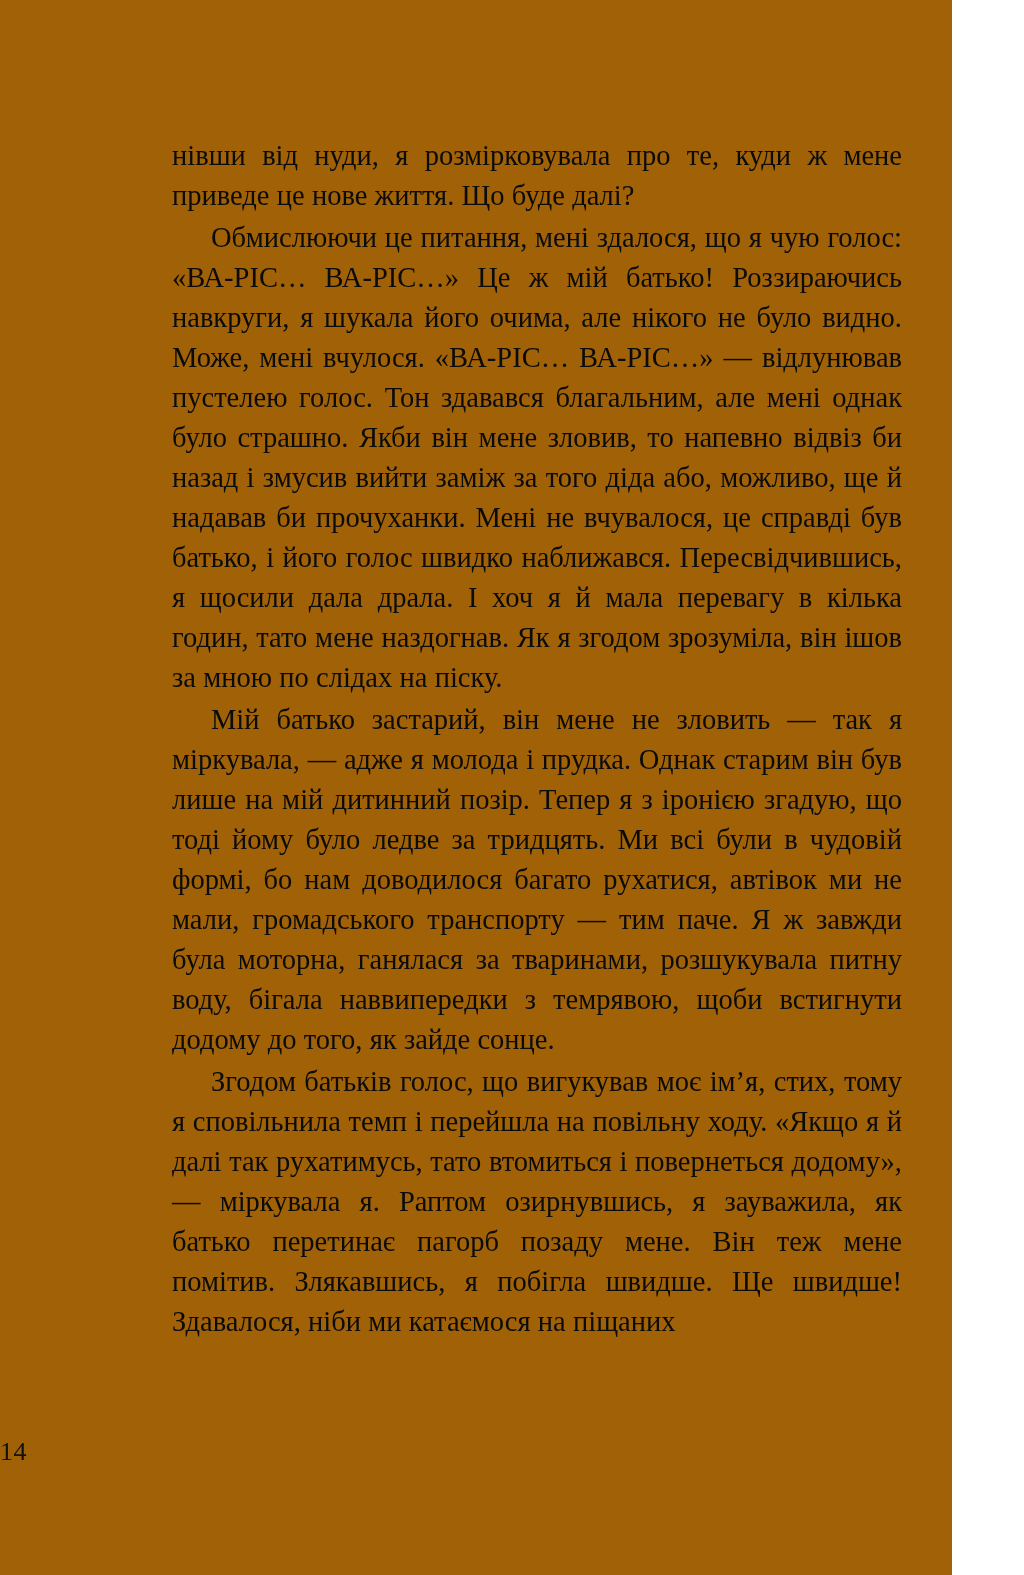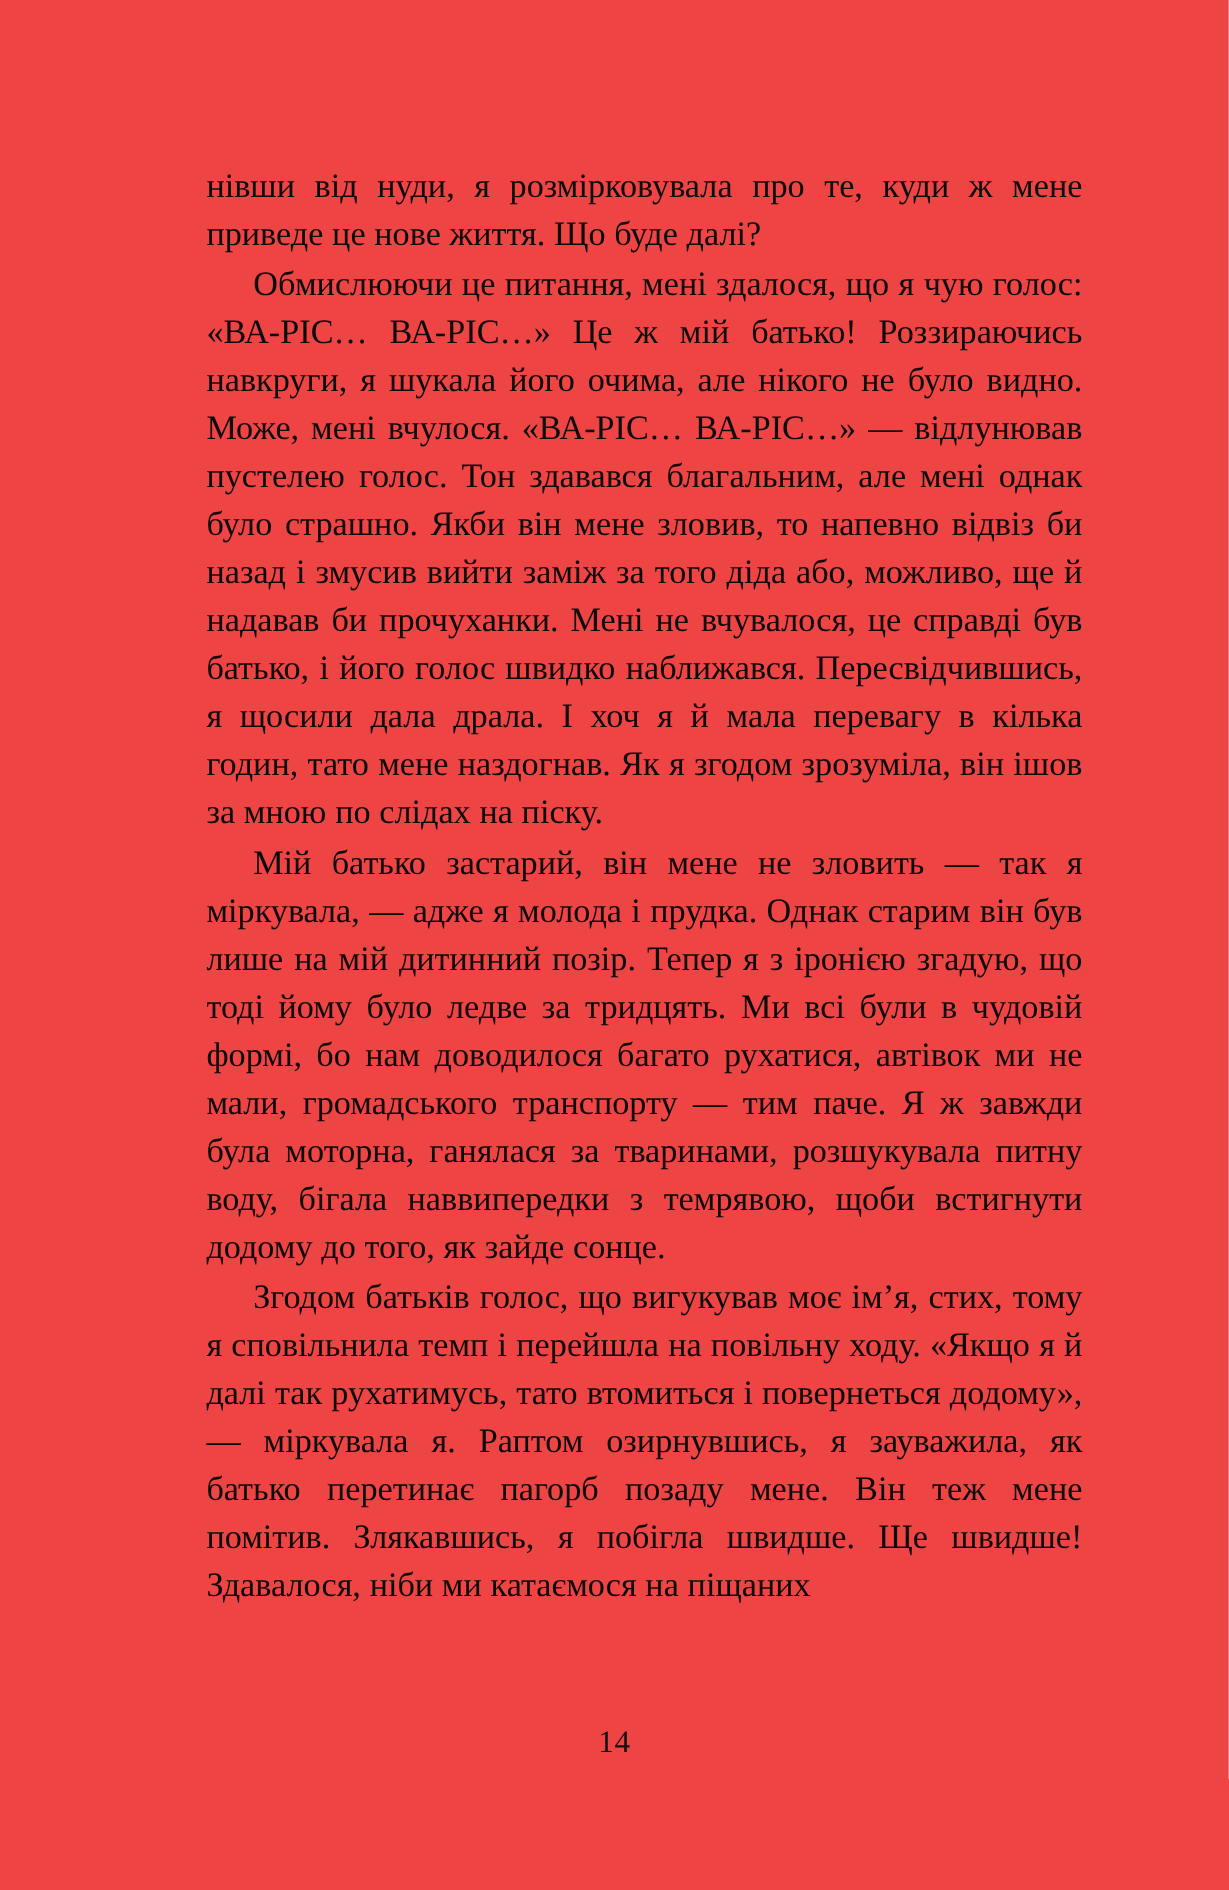--- a/index.html
+++ b/index.html
@@ -4,23 +4,23 @@
 <title>Book page 14</title>
 <style>
   html, body {
     margin: 0;
     padding: 0;
     background: #ffffff;
   }
 
   .page {
     position: relative;
-    width: 1024px;
+    width: 952px;
     height: 1575px;
-    background: #ef4444;
+    background: #a16207;
     overflow: hidden;
     box-sizing: border-box;
   }
 
   .text-block {
     position: absolute;
     left: 172px;
     top: 136px;
     width: 730px;
   }
@@ -45,21 +45,21 @@
 
   .para + .para {
     margin-top: 2px;
   }
 
   .page-number {
     position: absolute;
     left: 0;
     right: 0;
     top: 1437px;
-    text-align: center;
+    text-align: left;
     font-family: "Liberation Serif", "DejaVu Serif", serif;
     font-size: 26px;
     line-height: 30px;
     color: #111111;
     letter-spacing: 0.5px;
   }
 </style>
 </head>
 <body>
 

